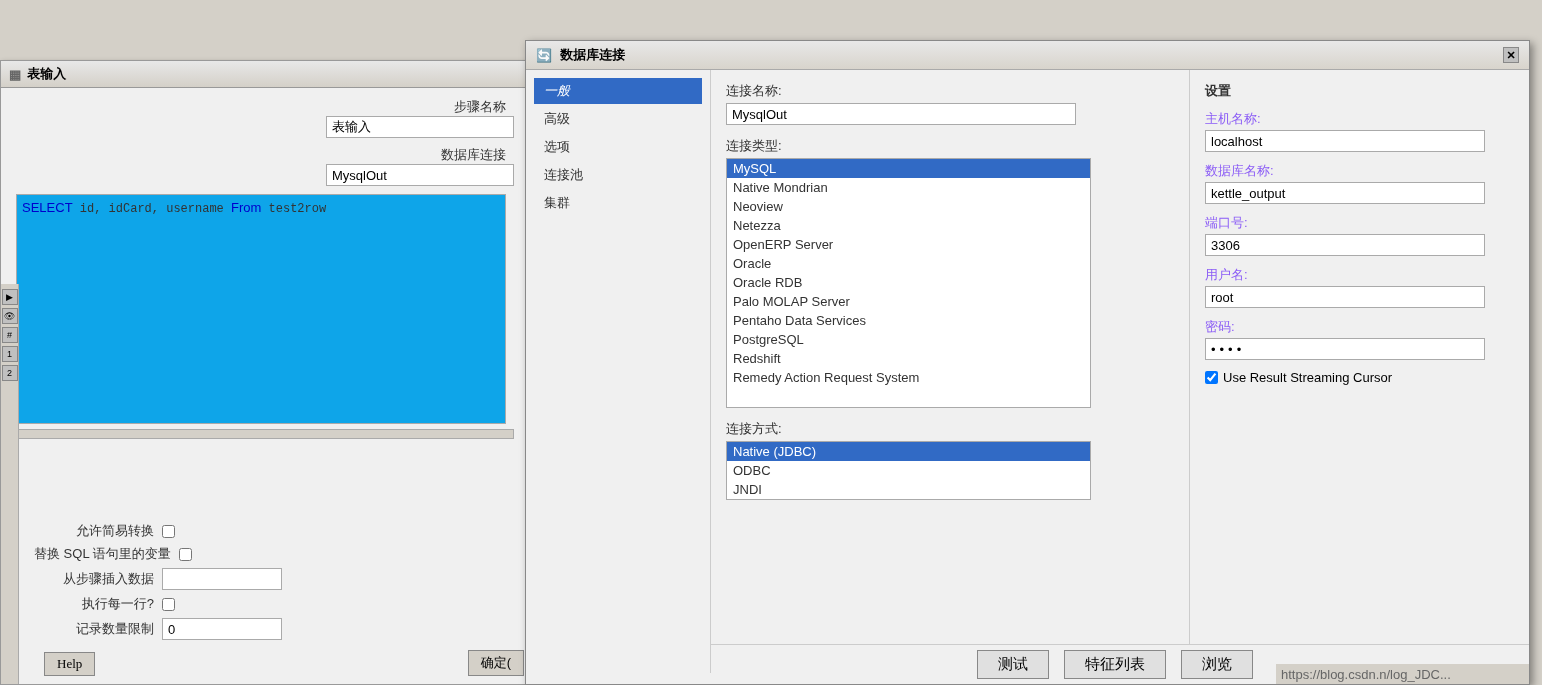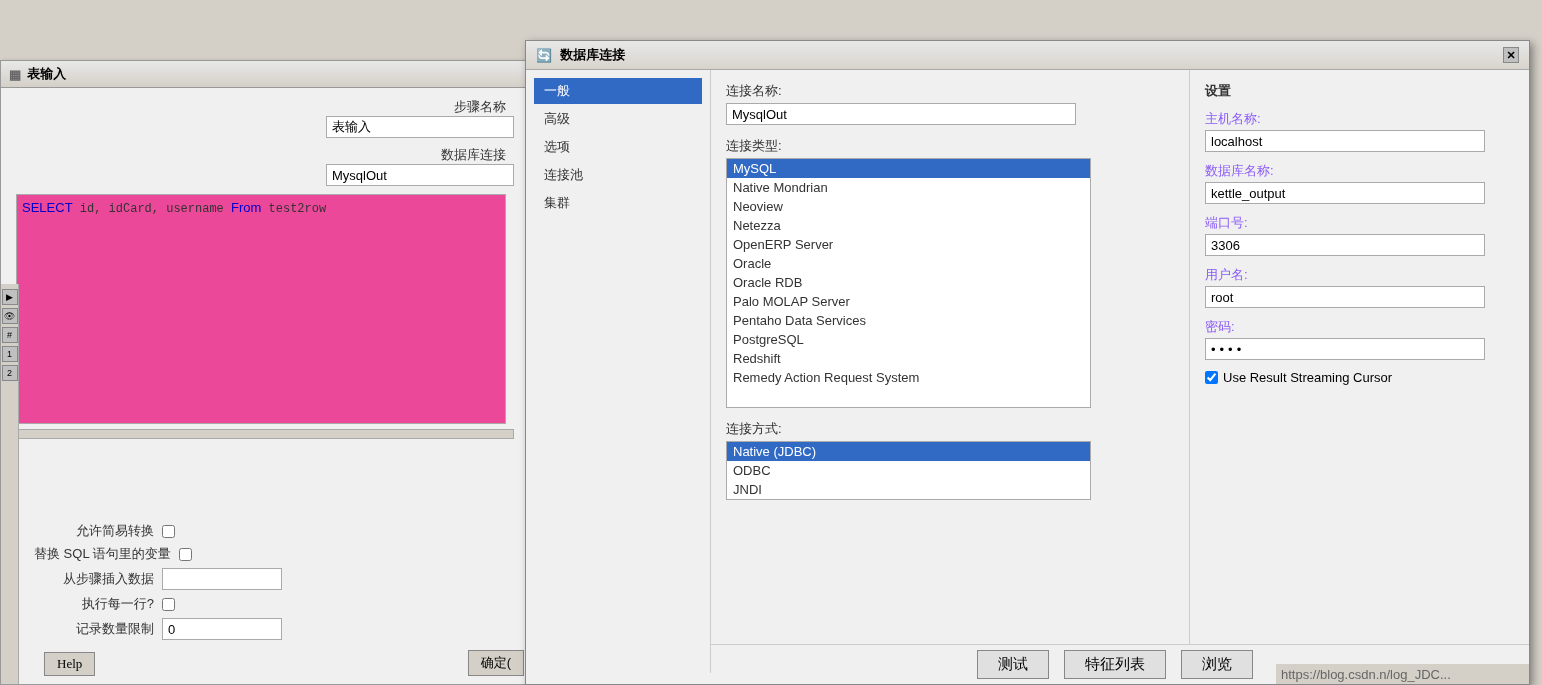--- a/index.html
+++ b/index.html
@@ -48,21 +48,21 @@
       background: white;
       padding: 2px 5px;
       height: 22px;
       min-width: 120px;
     }
 
     .sql-label { margin-top: 5px; margin-bottom: 4px; font-weight: bold; color: #333; }
     .sql-area {
       width: 490px;
       height: 230px;
-      background: #ec4899;
+      background: #0ea5e9;
       border: 1px solid #aaa;
       padding: 5px;
       font-family: 'Courier New', monospace;
       font-size: 12px;
       color: #333;
       resize: none;
       overflow: auto;
     }
     .sql-keyword { color: #0000cc; }
 
@@ -191,20 +191,21 @@
     }
     .nav-item {
       padding: 4px 10px;
       cursor: pointer;
       color: #333;
       margin-bottom: 2px;
     }
     .nav-item.active {
       background: #316ac5;
       color: white;
+      font-style: italic;
     }
 
     .field-group {
       margin-bottom: 12px;
     }
     .field-label {
       color: #333;
       margin-bottom: 3px;
       display: block;
     }

